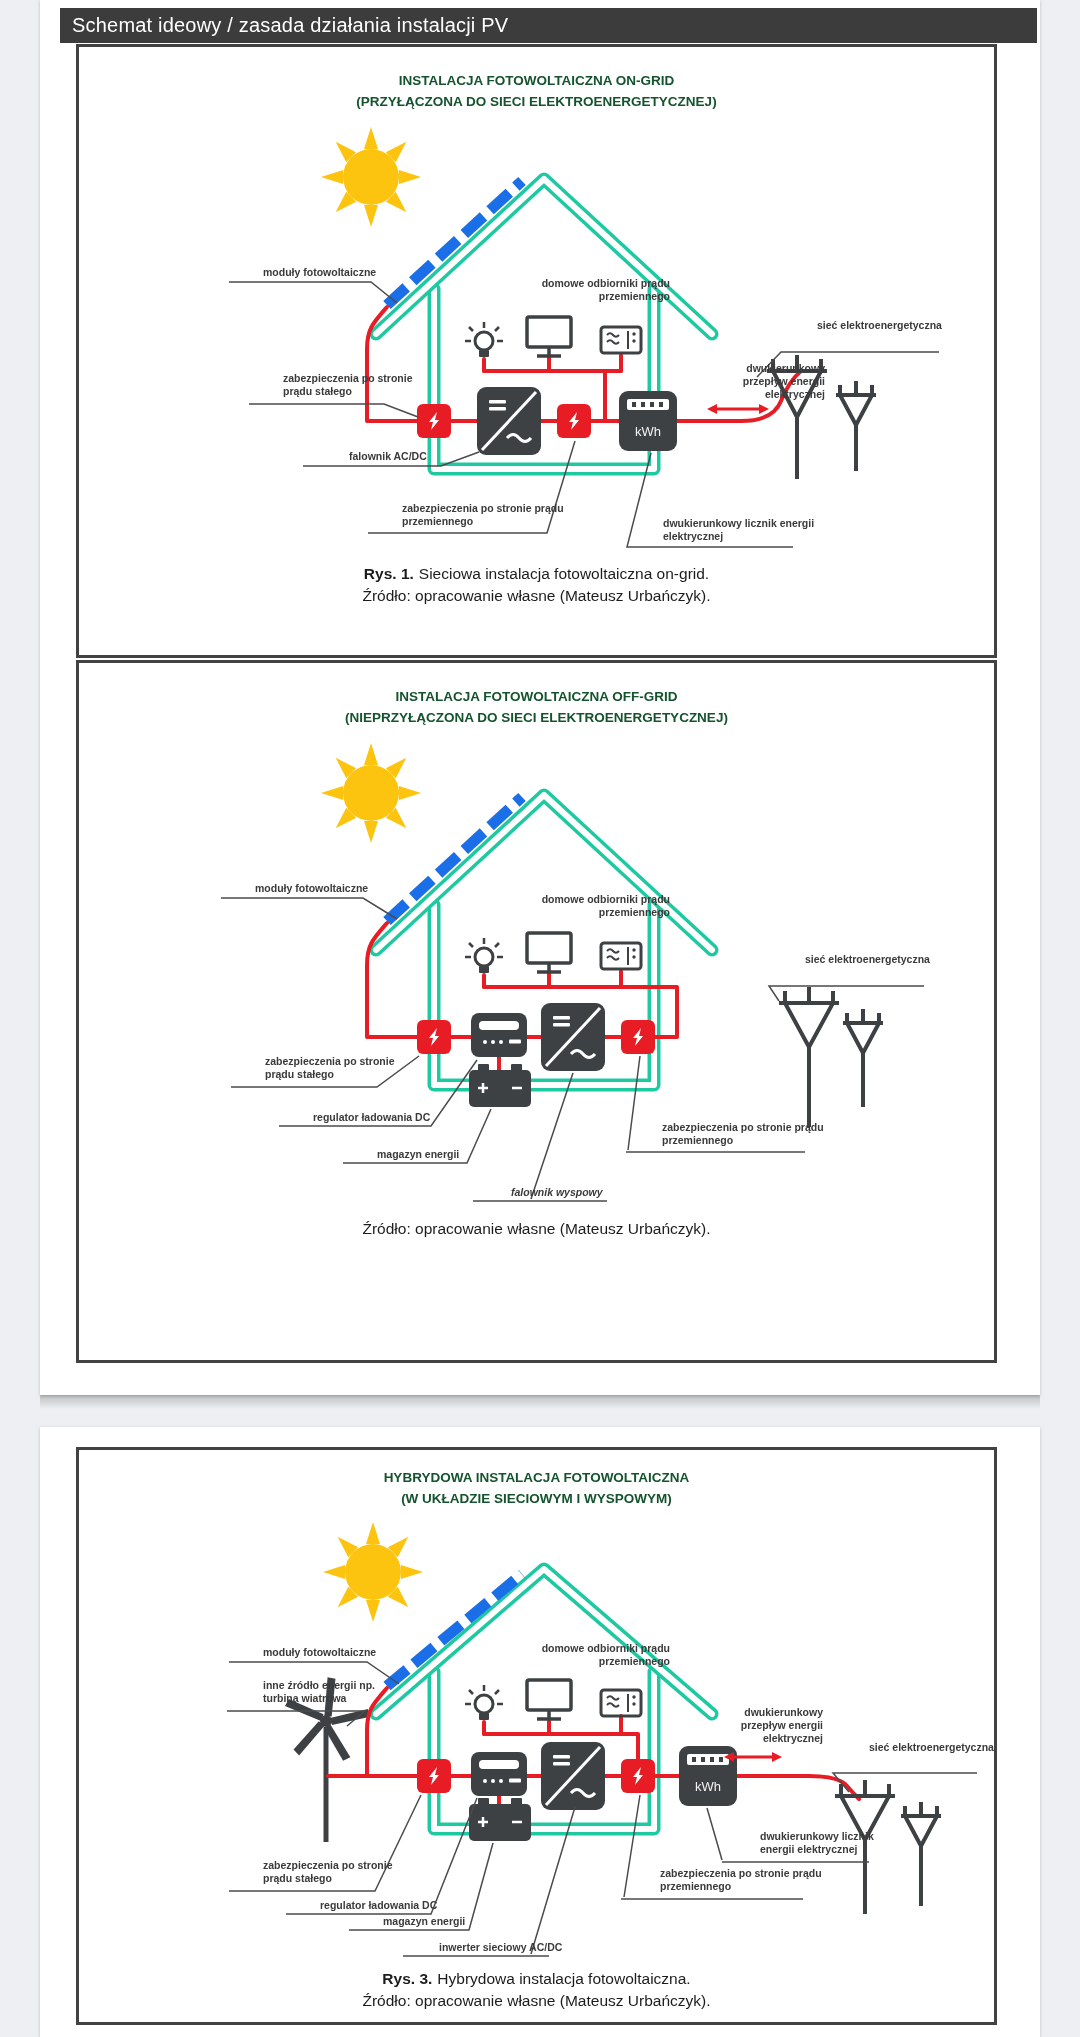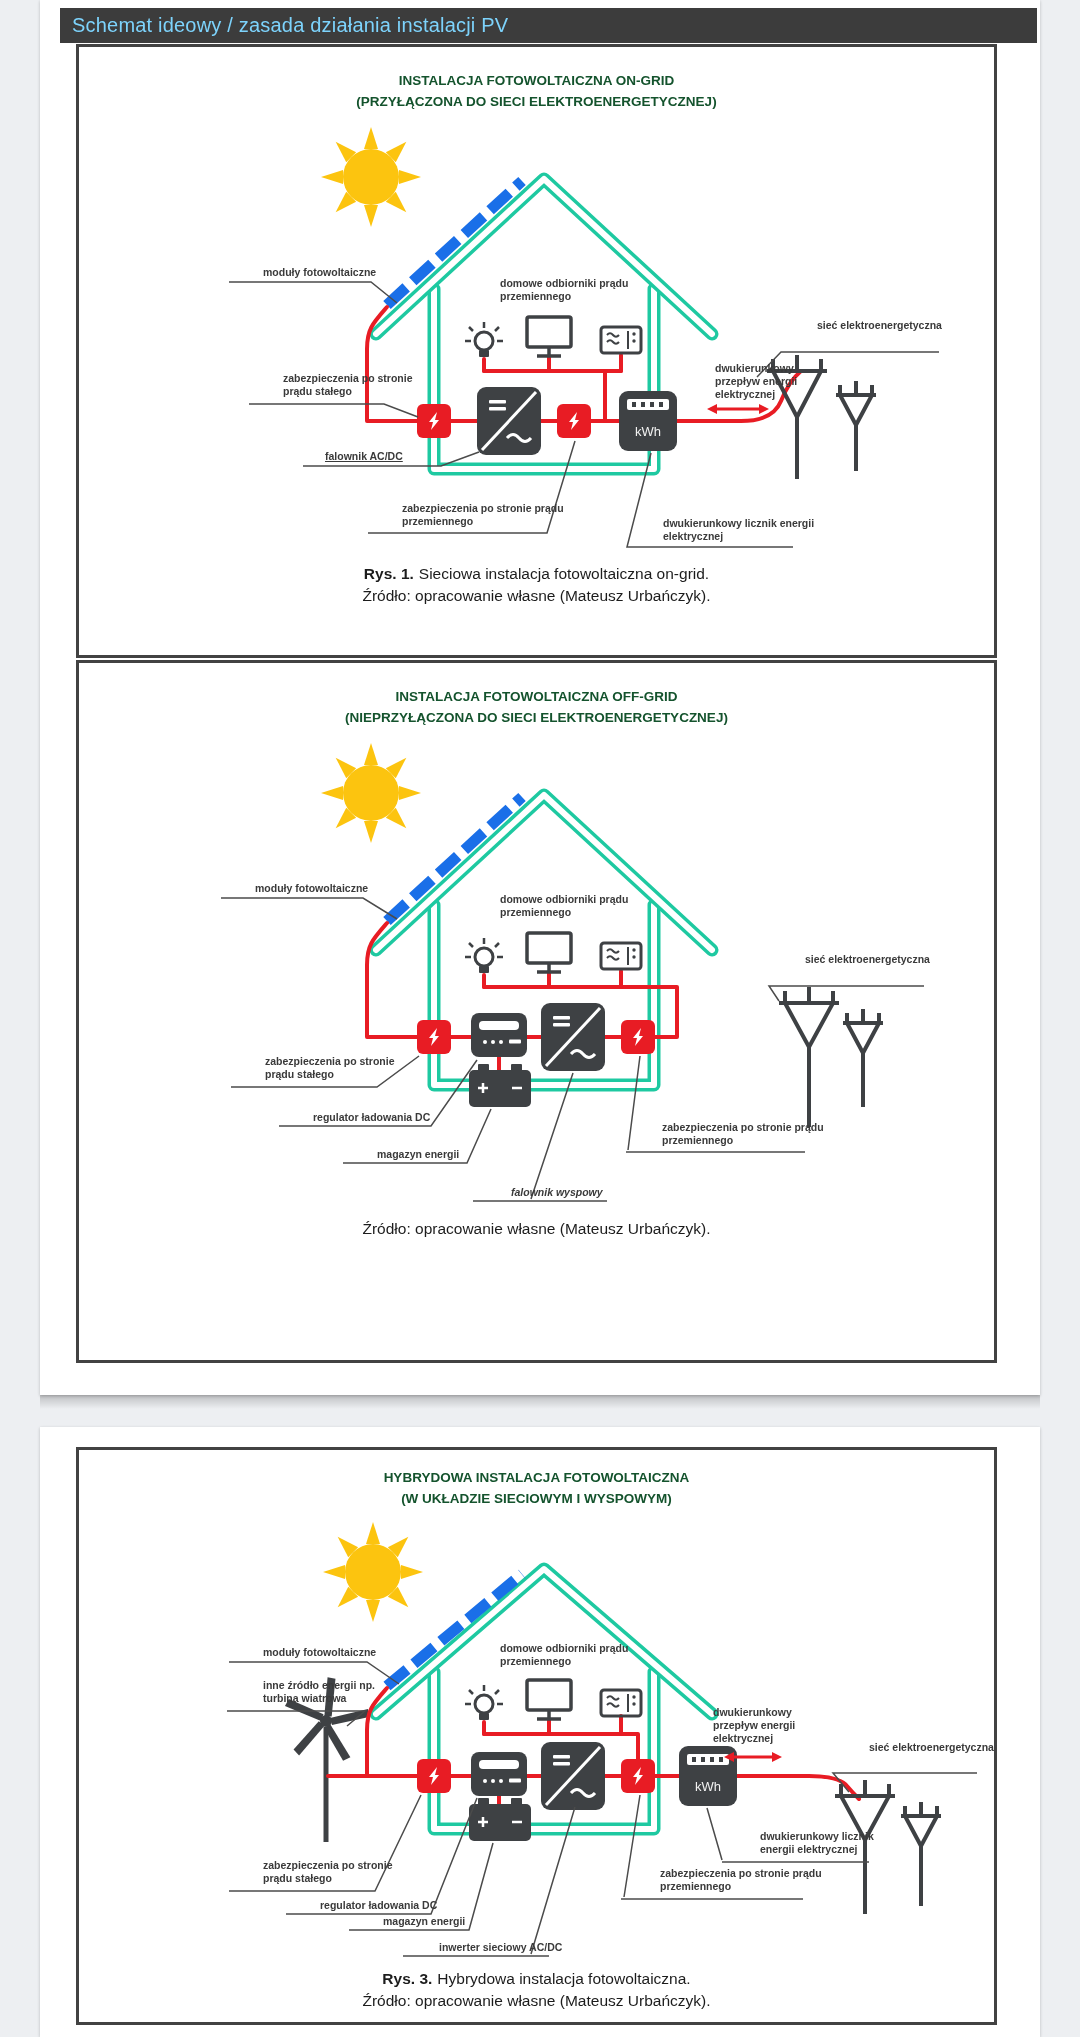--- a/index.html
+++ b/index.html
@@ -5,34 +5,34 @@
   html,body{margin:0;padding:0;}
   body{width:1080px;height:2037px;background:#edeff2;position:relative;overflow:hidden;
        font-family:"Liberation Sans",sans-serif;color:#222;}
   .page{position:absolute;left:40px;width:1000px;background:#fff;box-shadow:0 1px 3px rgba(0,0,0,.22);}
   #page1{top:0;height:1395px;}
   #page2{top:1427px;height:610px;}
   .page-gap-shadow{position:absolute;left:40px;width:1000px;top:1395px;height:14px;
        background:linear-gradient(rgba(0,0,0,.20),rgba(0,0,0,0));}
   .header-bar{position:absolute;left:20px;top:8px;width:977px;height:35px;background:#3c3c3c;
        display:flex;align-items:center;}
-  .header-bar .t{color:#7dd3fc;font-size:20px;padding-left:12px;letter-spacing:.2px;}
+  .header-bar .t{color:#ffffff;font-size:20px;padding-left:12px;letter-spacing:.2px;}
   .figbox{position:absolute;left:36px;width:921px;border:3px solid #424242;background:#fff;box-sizing:border-box;}
   #fig1{top:44px;height:614px;}
   #fig2{top:660px;height:703px;}
   #fig3{top:20px;height:578px;}
   .fig-title{text-align:center;font-weight:bold;font-size:13.5px;color:#14532d;line-height:1.55;margin-top:24px;}
   .diagram{position:relative;margin:6px auto 0 auto;width:915px;}
   #fig1 .diagram{height:440px;}
   #fig2 .diagram{height:475px;}
   #fig3 .diagram{height:450px;margin-top:4px;}
   #fig3 .fig-title{margin-top:18px;}
   .diagram svg{position:absolute;left:0;top:0;}
   .lbl{position:absolute;font-size:10.5px;font-weight:bold;color:#3a3a3a;line-height:1.25;padding-left:36px;}
-  .lbl.c{text-align:left;}
+  .lbl.c{text-align:right;}
   .caption{text-align:center;font-size:15.5px;color:#1c1c1c;line-height:1.4;margin-top:4px;}
   .caption .b{font-weight:bold;margin-right:5px;}
   
   .wire{stroke:#e81c24;stroke-width:4;fill:none;stroke-linejoin:round;stroke-linecap:round;}
   .teal-o{stroke:#1ec9a1;stroke-width:13;fill:none;stroke-linejoin:round;stroke-linecap:round;}
   .teal-i{stroke:#fff;stroke-width:6;fill:none;stroke-linejoin:round;stroke-linecap:round;}
   .dev{fill:#3e4144;}
   .devs{stroke:#3e4144;fill:none;}
   .lead{stroke:#4b4b4b;stroke-width:1.5;fill:none;}
   .wm{stroke:#fff;fill:none;}
@@ -146,21 +146,21 @@
           <path d="M170,285 L305,285 L339,298"></path>
           <path d="M224,347 L362,347 L400,333"></path>
           <path d="M289,414 L468,414 L496,322"></path>
           <path d="M572,334 L548,428 L714,428"></path>
           <path d="M860,233 L702,233 L678,258"></path>
         </g>
       </svg>
       <div class="lbl" style="left:148px;top:147px;">moduły fotowoltaiczne</div>
       <div class="lbl c" style="left:385px;top:158px;width:170px;">domowe odbiorniki prądu przemiennego</div>
       <div class="lbl" style="left:168px;top:253px;width:130px;">zabezpieczenia po stronie prądu stałego</div>
-      <div class="lbl" style="left:210px;top:331px;text-decoration:underline;">falownik AC/DC</div>
+      <div class="lbl" style="left:234px;top:331px;">falownik AC/DC</div>
       <div class="lbl" style="left:287px;top:383px;width:165px;">zabezpieczenia po stronie prądu przemiennego</div>
       <div class="lbl c" style="left:600px;top:243px;width:110px;">dwukierunkowy przepływ energii elektrycznej</div>
       <div class="lbl" style="left:548px;top:398px;width:160px;">dwukierunkowy licznik energii elektrycznej</div>
       <div class="lbl" style="left:702px;top:200px;width:150px;">sieć elektroenergetyczna</div>
     </div>
     <div class="caption">
       <div><span class="b">Rys. 1.</span><span>Sieciowa instalacja fotowoltaiczna on-grid.</span></div>
       <div>Źródło: opracowanie własne (Mateusz Urbańczyk).</div>
     </div>
   </div>

